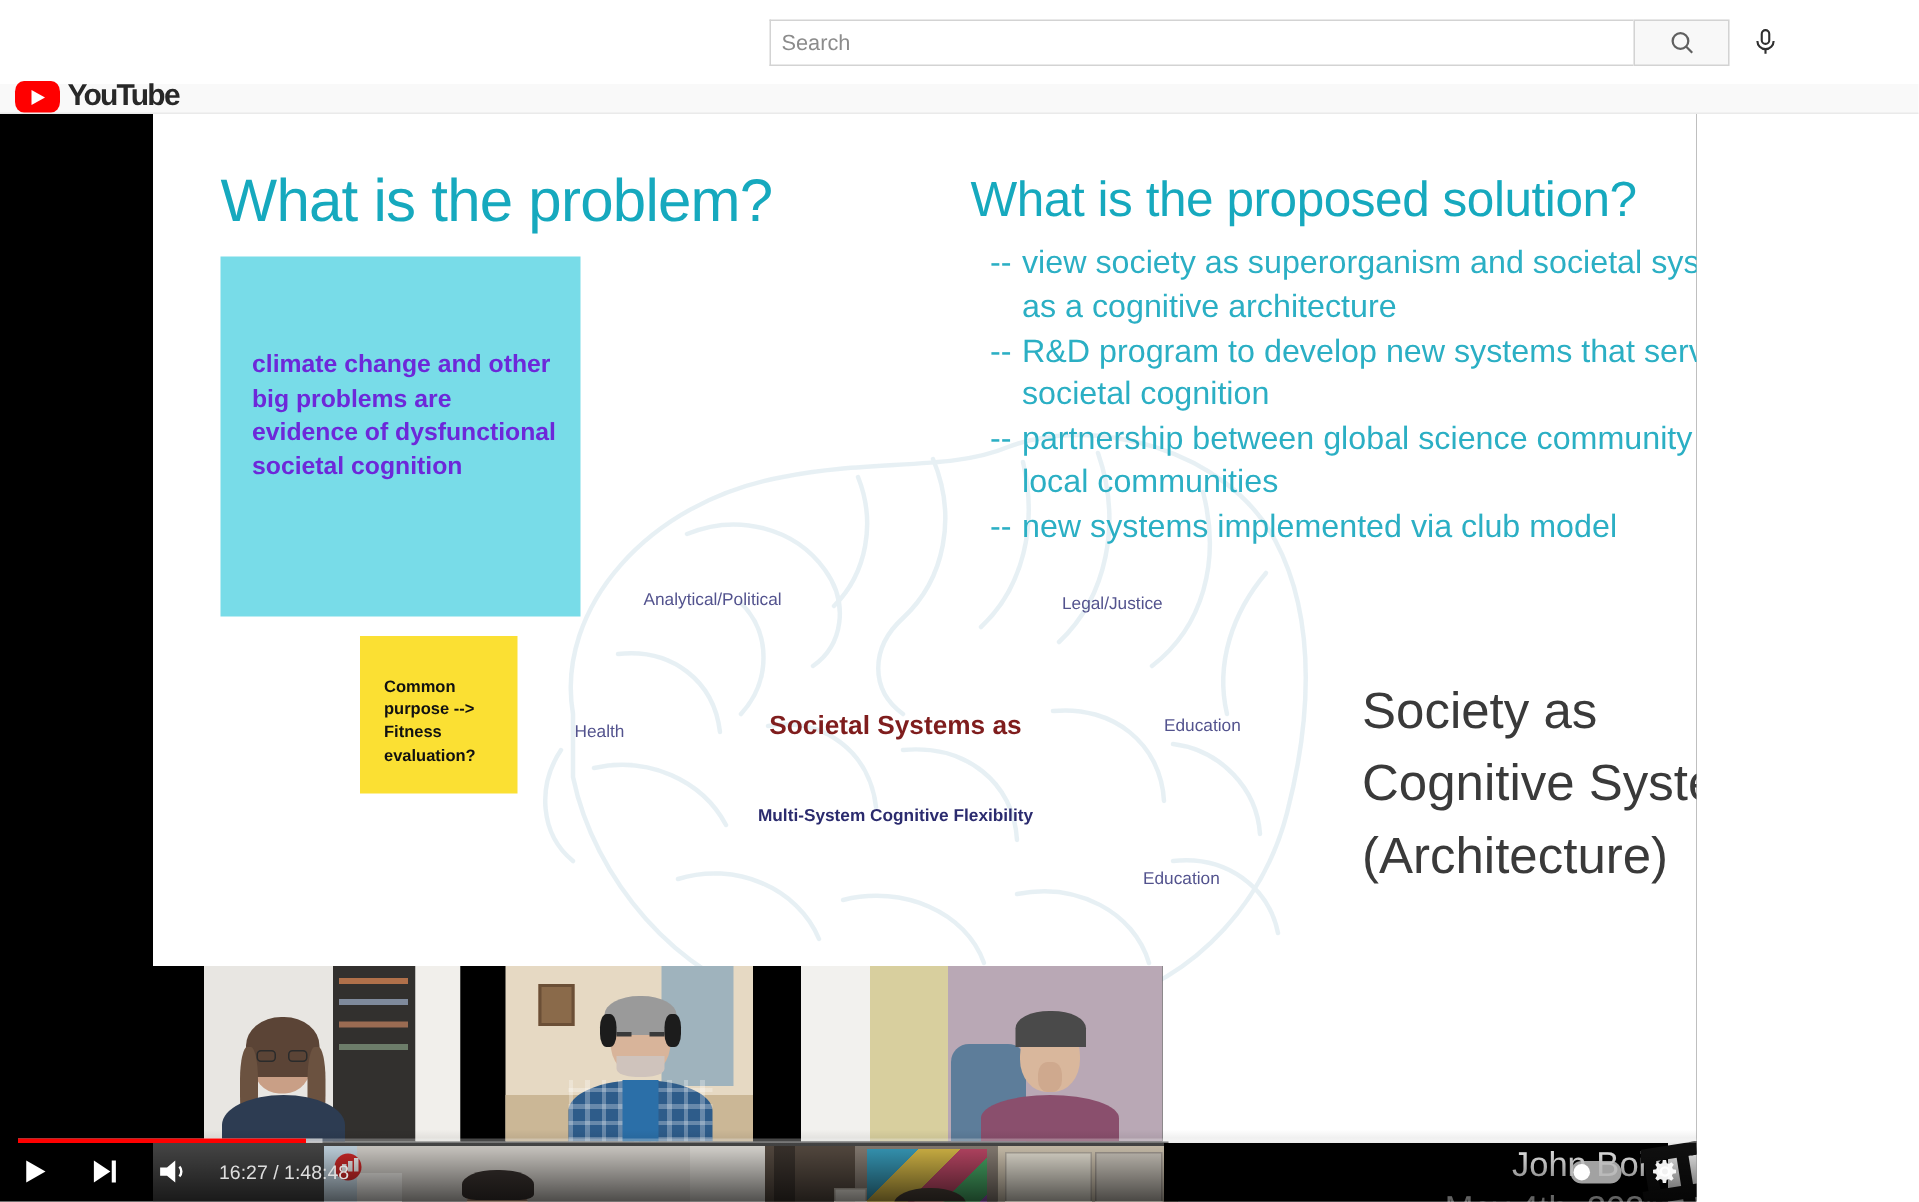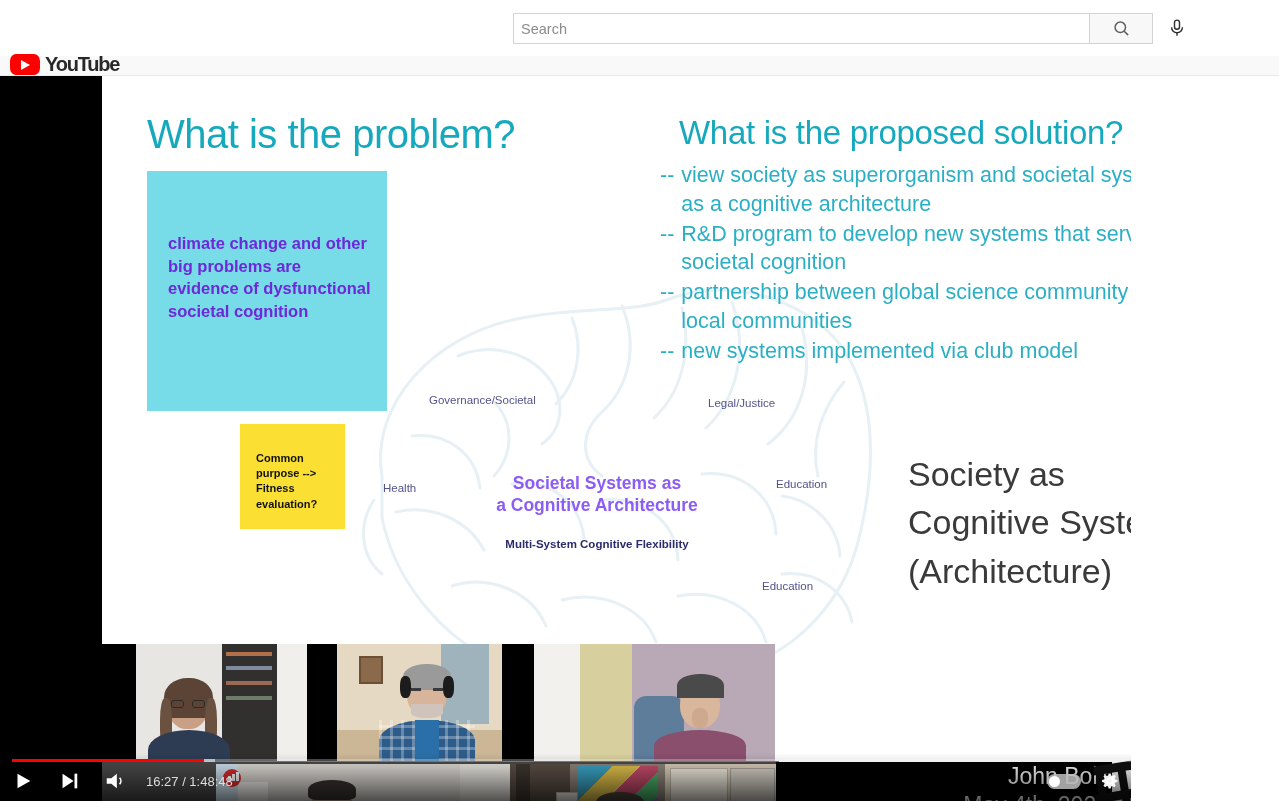--- a/index.html
+++ b/index.html
@@ -109,21 +109,20 @@
     position: absolute; left: 45px; top: 36px;
     font-size: 40px; color: #16A9BE;
     letter-spacing: -0.5px;
     white-space: nowrap;
   }
   .h-right {
     position: absolute; left: 545px; top: 38px;
     font-size: 33px; color: #16A9BE;
     letter-spacing: -0.3px;
     white-space: nowrap;
-    margin-left: 32px;
   }
 
   .cyan-box {
     position: absolute; left: 45px; top: 95px;
     width: 240px; height: 240px;
     background: #78DCE8;
   }
   .cyan-box-text {
     position: absolute; left: 21px; top: 61px;
     width: 205px;
@@ -159,21 +158,21 @@
   .brain-label {
     position: absolute;
     font-size: 11.5px;
     color: #53538e;
     white-space: nowrap;
   }
   .brain-center {
     position: absolute; left: 365px; top: 396px;
     width: 260px; text-align: center;
     font-size: 17.5px; font-weight: bold;
-    color: #8b5cf6; line-height: 1.28;
+    color: #7f1d1d; line-height: 1.28;
   }
   .brain-sub {
     position: absolute; left: 365px; top: 462px;
     width: 260px; text-align: center;
     font-size: 11.5px; font-weight: bold;
     color: #2B2B6E;
   }
 
   .right-title {
     position: absolute; left: 806px; top: 374px;
@@ -394,29 +393,28 @@
       <div class="bullet">
         <span class="dash">--</span>
         <span class="btxt">partnership between global science community and local communities</span>
       </div>
       <div class="bullet">
         <span class="dash">--</span>
         <span class="btxt">new systems implemented via club model</span>
       </div>
     </div>
 
-    <div class="brain-label" style="left:327px; top:318px;">Governance/Societal</div>
+    <div class="brain-label" style="left:327px; top:318px;">Analytical/Political</div>
     <div class="brain-label" style="left:582px; top:321px;margin-left:24px;">Legal/Justice</div>
     <div class="brain-label" style="left:281px; top:406px;">Health</div>
     <div class="brain-label" style="left:674px; top:402px;">Education</div>
     <div class="brain-label" style="left:660px; top:504px;">Education</div>
 
     <div class="brain-center">
       <div>Societal Systems as</div>
-      <div>a Cognitive Architecture</div>
     </div>
     <div class="brain-sub">Multi-System Cognitive Flexibility</div>
 
     <div class="right-title">Society as Cognitive System (Architecture)</div>
   </div>
 
   <div class="grey-bg"></div>
 
   <div class="cams-top">
 

